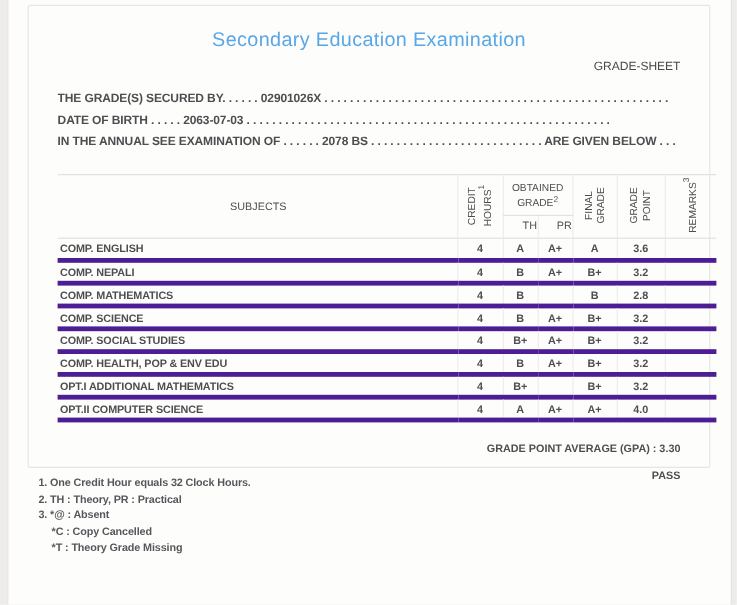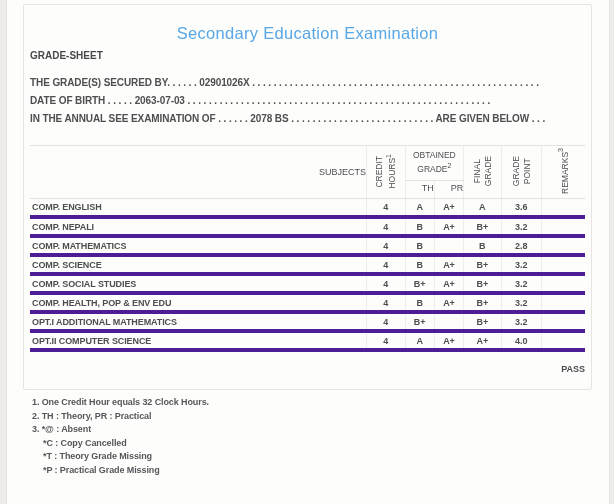--- a/index.html
+++ b/index.html
@@ -19,34 +19,34 @@
     border-right:1px solid #e4e3e1;
   }
   .sheet-panel {
     position:absolute;
     left:16px; top:4px;
     width:569px;
     height:386px;
     background:#fdfdfc;
     border:1px solid #e6e5e3;
     border-radius:2px;
-    padding:0 6px;
+    padding:0 24px;
   }
   .sheet-title {
     margin-top:19px;
     text-align:center;
     font-size:16.5px;
     letter-spacing:.3px;
     color:#58a7e6;
   }
   .sheet-subtitle {
     margin-top:7px;
-    text-align:left;
+    text-align:right;
     font-size:10px;
-    font-weight:700;
+    font-weight:400;
     color:#48484b;
   }
   .info-lines { margin-top:13px; }
   .info-line {
     height:18px;
     line-height:18px;
     white-space:nowrap;
     overflow:hidden;
     font-size:10px;
     font-weight:700;
@@ -71,21 +71,21 @@
   .grade-table col.c-remarks { width:43px; }
   .grade-table thead th {
     border-top:1px solid #e3e2e0;
     border-bottom:1px solid #e3e2e0;
     font-weight:400;
     vertical-align:middle;
     text-align:center;
     padding:2px 0;
   }
   .grade-table thead th.sub-h { border-top:none; padding:1px 0 4px 0;text-align:right; }
-  .grade-table th.col-subjects { text-align:right; padding-left:2px; }
+  .grade-table th.col-subjects { text-align:center; padding-left:2px; }
   .grade-table .bl { border-left:1px solid #eeedeb; }
   .grade-table td {
     height:19px;
     border-bottom:4px solid #4c1d95;
     text-align:center;
     vertical-align:middle;
   }
   .grade-table td.cell-subject { text-align:left; padding-left:2px; letter-spacing:-.1px; }
   .vtext {
     writing-mode:vertical-rl;
@@ -232,26 +232,26 @@
             <td class="bl">4</td>
             <td class="bl">A</td>
             <td class="bl">A+</td>
             <td class="bl">A+</td>
             <td class="bl">4.0</td>
             <td class="bl"></td>
           </tr>
       </tbody>
     </table>
 
+    <div class="gpa-line">GRADE POINT AVERAGE (GPA) : 3.30</div>
     <div class="pass-line">PASS</div>
 
   </div>
 
   <div class="footnotes">
     <div class="footnote">1. One Credit Hour equals 32 Clock Hours.</div>
     <div class="footnote">2. TH : Theory, PR : Practical</div>
     <div class="footnote">3. *@ : Absent</div>
     <div class="footnote indent">*C : Copy Cancelled</div>
     <div class="footnote indent">*T : Theory Grade Missing</div>
-    <div class="footnote indent">*P : Practical Grade Missing</div>
   </div>
 
 </div>
 
 </body></html>

